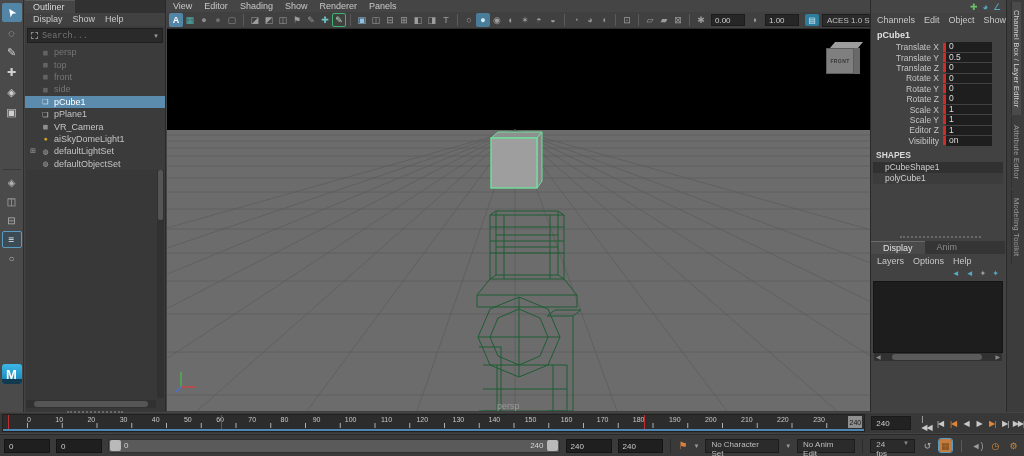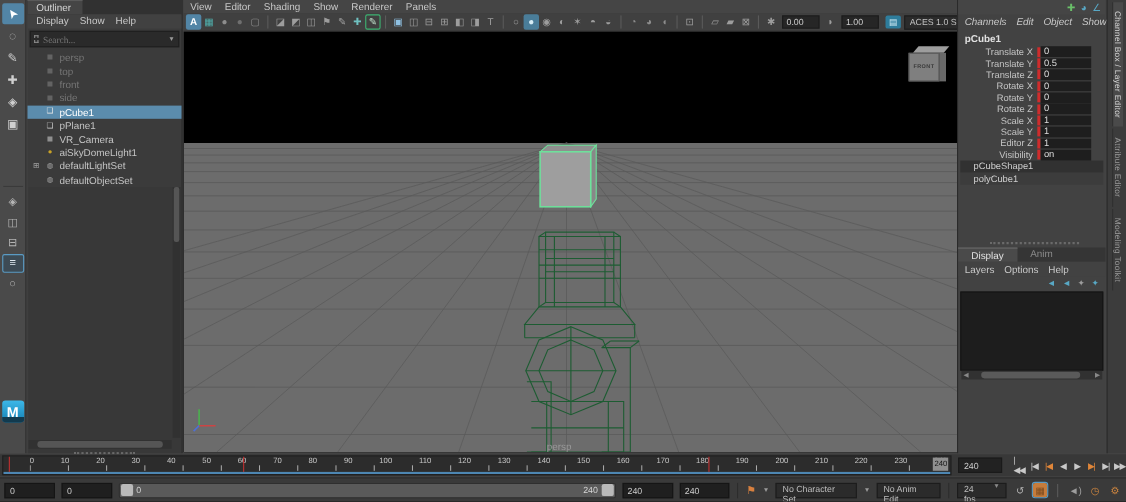--- a/index.html
+++ b/index.html
@@ -28,21 +28,21 @@
   #outliner { position:absolute; left:25px; top:0; width:141px; height:412px;
     background:#3b3b3b; border-right:1px solid #2a2a2a; display:flex; flex-direction:column;}
   #outliner-tabrow { height:13px; background:#313131; display:flex;}
   #outliner-tab { background:#454545; color:#d8d8d8; padding:1px 10px 0 8px; font-size:9px; border-top:1px solid #5a5a5a;}
   #outliner-menus { height:13px; display:flex; gap:10px; padding:1px 0 0 8px; background:#414141;}
   .menu { color:#c8c8c8; font-size:9px; }
   #outliner-search { height:15px; margin:2px 2px; background:#2a2a2a; border:1px solid #1f1f1f;
     display:flex; align-items:center; padding:0 3px; gap:4px;}
   #search-box-icon { width:7px; height:7px; border:1px dashed #8a8a8a; }
   #outliner-search input { flex:1; background:transparent; border:none; outline:none;
-    color:#9a9a9a; font-size:8.5px; font-family:Liberation Serif, serif; }
+    color:#9a9a9a; font-size:8.5px; font-family:Liberation Mono, monospace; }
   #search-caret { color:#9a9a9a; font-size:6px; }
   #outliner-items { flex:0 0 auto; padding-top:1px; }
   .ol-row { height:12.4px; display:flex; align-items:center; padding-left:16px; gap:4px; color:#c4c4c4;}
   .ol-row.dim { color:#757575; }
   .ol-row.selected { background:#5b8cad; color:#ffffff; }
   .ol-pre { width:8px; font-size:7px; color:#a0a0a0; margin-left:-12px; text-align:center;}
   .ol-ico { width:9px; font-size:7px; line-height:9px; text-align:center;}
   .icn-camera .ol-ico::before { content:"◼"; color:#8f8f8f; }
   .dim.icn-camera .ol-ico::before { color:#636363; }
   .icn-cube .ol-ico::before { content:"❑"; color:#e8e8e8; }
@@ -76,21 +76,21 @@
   #persp-label { position:absolute; left:330px; top:372px; color:#9a9a9a; font-size:9px;}
   #viewcube { position:absolute; left:659px; top:13px; width:34px; height:34px;}
   #viewcube .top { position:absolute; left:4px; top:0; width:28px; height:6px; background:#9d9d9d; transform:skewX(-40deg); transform-origin:bottom left;}
   #viewcube .front { position:absolute; left:0px; top:6px; width:28px; height:26px; background:#7f7f7f;
     border:1px solid #5d5d5d; color:#383838; font-size:5px; font-weight:bold; display:flex; align-items:center; justify-content:center; letter-spacing:.4px;}
   #viewcube .side { position:absolute; right:0px; top:6px; width:6px; height:26px; background:#696969;}
   
   #right-panel { position:absolute; left:870px; top:0; width:135px; height:412px; background:#424242; border-left:1px solid #2a2a2a; }
   #rp-topicons { height:13px; display:flex; justify-content:flex-end; align-items:center; gap:5px; padding-right:4px; background:#454545;}
   .rp-ic { font-size:9px; line-height:10px;}
-  #cb-menus { height:13px; display:flex; gap:9px; padding:2px 0 0 6px;font-style:italic; }
+  #cb-menus { height:13px; display:flex; gap:9px; padding:2px 0 0 6px; }
   #cb-object { color:#e0e0e0; font-weight:bold; padding:4px 0 2px 6px; font-size:9px;}
   .ch-row { height:10.4px; display:flex; align-items:center; }
   .ch-label { width:72px; text-align:right; padding-right:4px; color:#c4c4c4; font-size:8.5px;}
   .ch-red { width:3px; height:9px; background:#cf2c2c; }
   .ch-val { width:46px; height:9.6px; background:#1e1e1e; color:#dddddd; font-size:8.5px; padding-left:3px; line-height:9.5px;}
   .cb-header { color:#d8d8d8; font-weight:bold; font-size:8.5px; padding:4px 0 2px 5px;}
   .cb-node { height:11px; margin:0 2px; background:#313131; color:#cfcfcf; font-size:8.5px; padding-left:12px; line-height:11px;}
   .cb-node.plain { background:#3c3c3c; }
   #cb-divider { margin:52px 4px 0 4px; border-top:2px dotted #6a6a6a; width:60%; margin-left:22%;}
   
@@ -593,20 +593,21 @@
           <span class="ch-red"></span>
           <span class="ch-val">1</span>
         </div>
 
         <div class="ch-row">
           <span class="ch-label">Visibility</span>
           <span class="ch-red"></span>
           <span class="ch-val">on</span>
         </div>
       </div>
+    <div class="cb-header">SHAPES</div>
     <div class="cb-node">pCubeShape1</div>
     <div class="cb-node plain">polyCube1</div>
     <div id="cb-divider"></div>
 
     <div id="layer-editor">
       <div id="le-tabs">
 
       <div class="le-tab active"><span>Display</span></div>
           <div class="le-tab"><span>Anim</span></div>
         </div>

